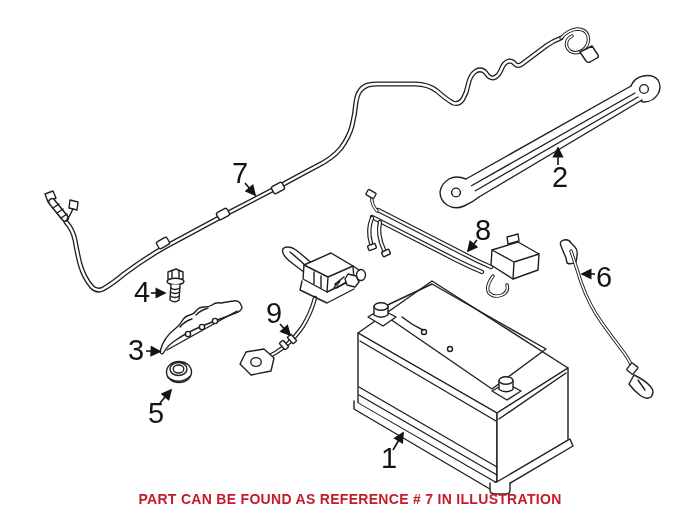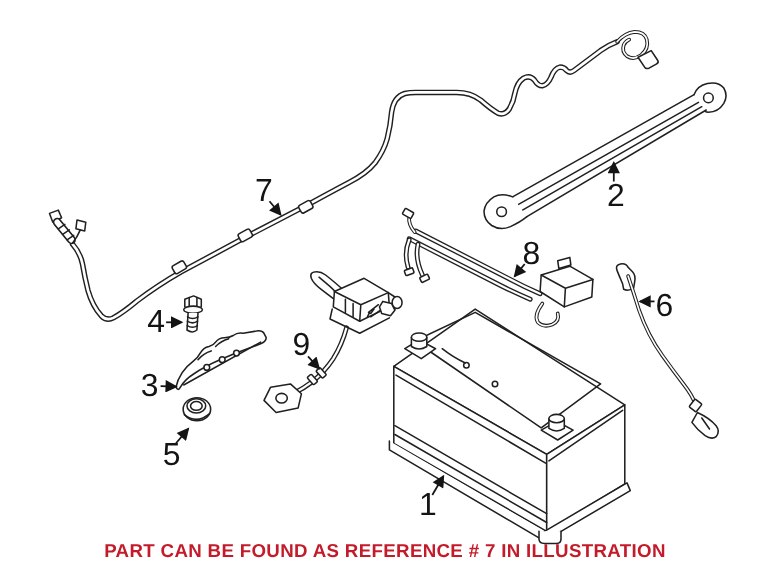--- a/index.html
+++ b/index.html
@@ -17,21 +17,21 @@
   .m-out{stroke:#202020;stroke-width:4.4;fill:none;stroke-linejoin:round;stroke-linecap:round;}
   .m-in {stroke:#ffffff;stroke-width:2.0;fill:none;stroke-linejoin:round;stroke-linecap:round;}
   .s-out{stroke:#202020;stroke-width:3.4;fill:none;stroke-linejoin:round;stroke-linecap:round;}
   .s-in {stroke:#ffffff;stroke-width:1.5;fill:none;stroke-linejoin:round;stroke-linecap:round;}
   .sl-out{stroke:#202020;stroke-width:8;fill:none;stroke-linecap:round;}
   .sl-in {stroke:#ffffff;stroke-width:5;fill:none;stroke-linecap:round;}
   .callout-num{font-family:"Liberation Sans",sans-serif;font-size:29px;fill:#141414;text-anchor:middle;}
   .arrow{stroke:#141414;stroke-width:1.6;fill:none;}
   .caption{
     position:absolute;left:0;right:0;top:491px;text-align:center;
-    font-size:17px;font-weight:700;letter-spacing:.3px;color:#C41B2A;white-space:nowrap;
+    font-size:14px;font-weight:700;letter-spacing:.3px;color:#C41B2A;white-space:nowrap;
   }
 </style>
 </head>
 <body>
 
 <div class="stage">
   <svg width="700" height="518" viewBox="0 0 700 518">
     <defs>
       <marker id="ah" viewBox="0 0 10 10" refX="8.5" refY="5" markerWidth="8.5" markerHeight="7" orient="auto-start-reverse">
         <path d="M0,0 L10,5 L0,10 z" fill="#141414"></path>

